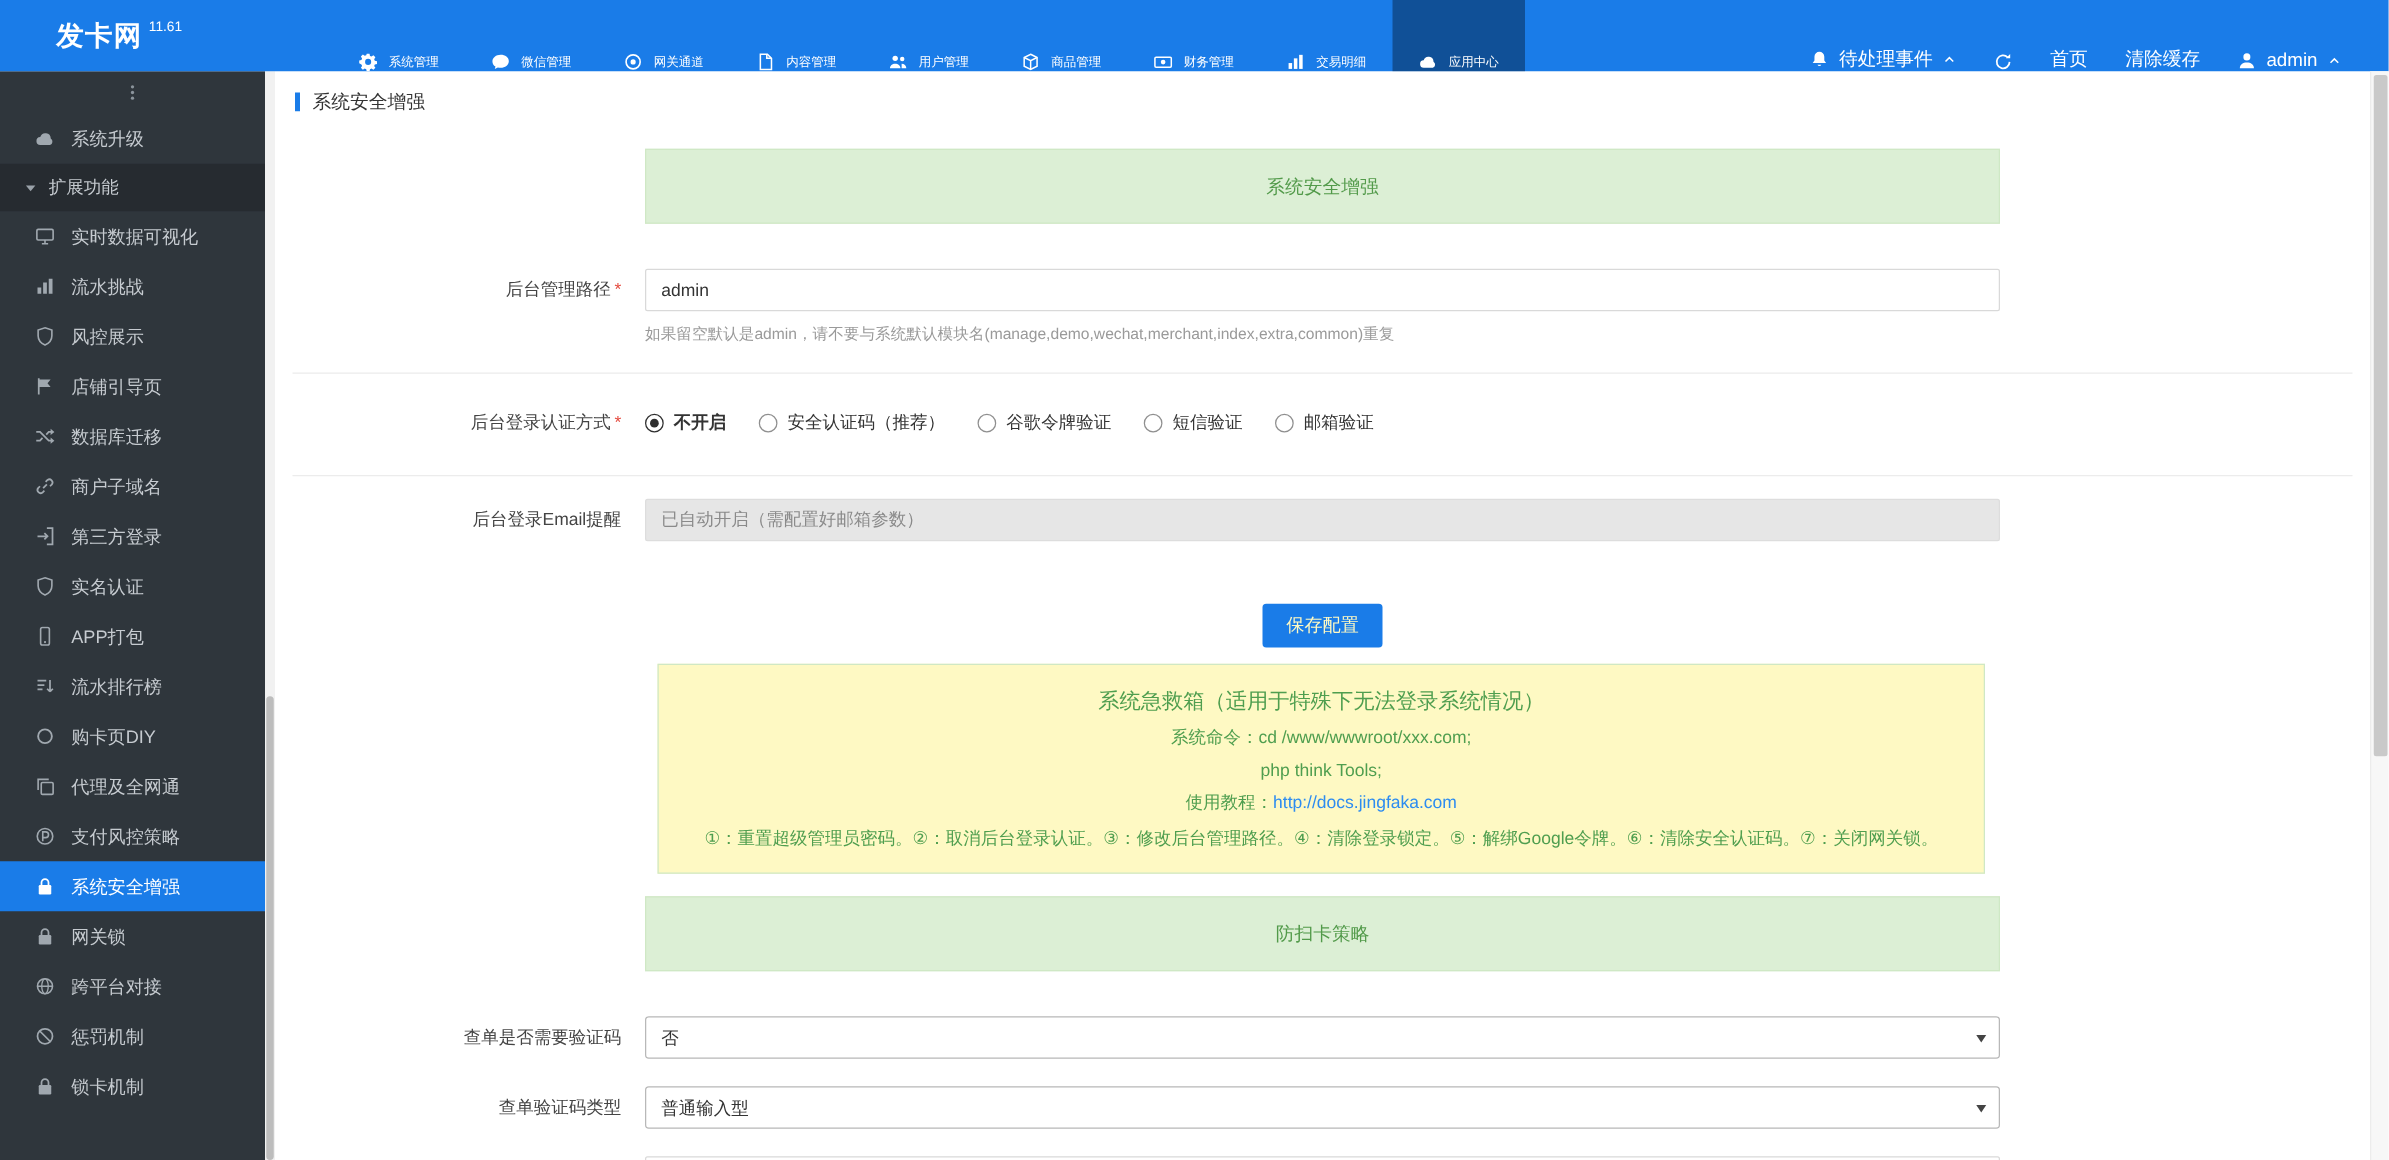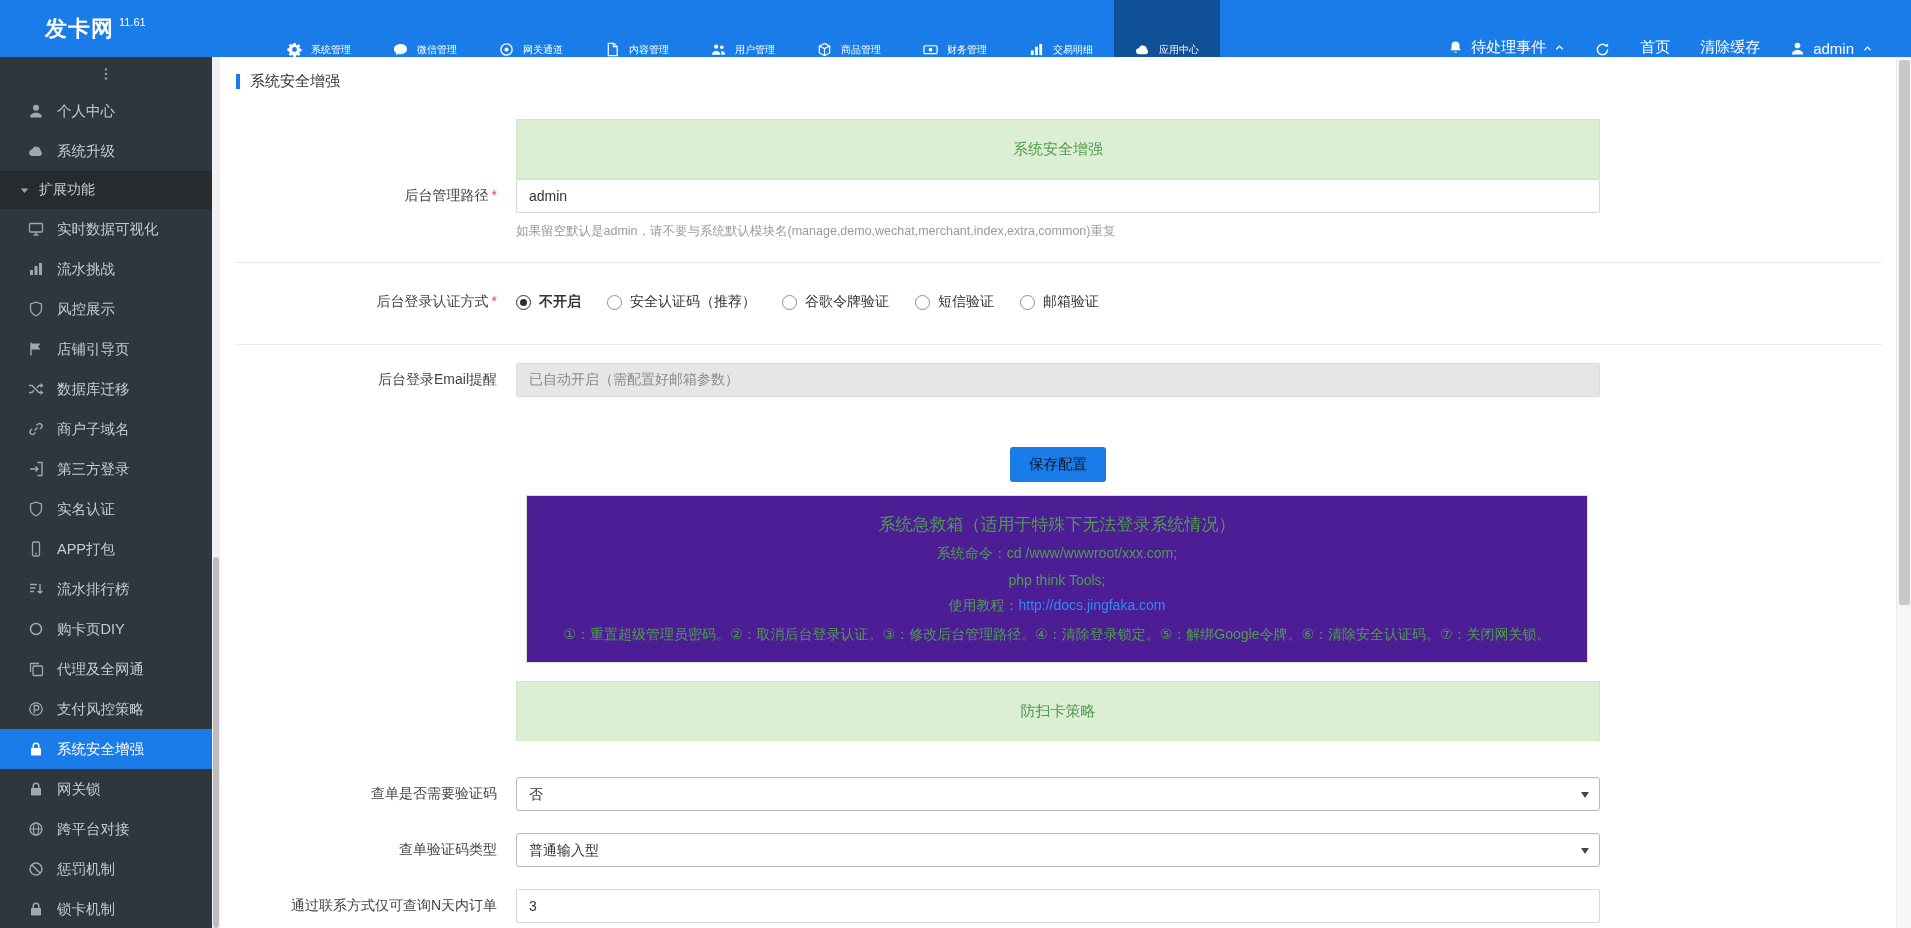--- a/index.html
+++ b/index.html
@@ -54,22 +54,22 @@
 .row-radios{margin-top:19px;height:40px}
 .radio-group{display:flex;align-items:center;gap:26px}
 .radio{display:flex;align-items:center;gap:8px;font-size:14px;color:#333;cursor:pointer;white-space:nowrap}
 .radio .circle{width:15px;height:15px;border:1px solid #8f8f8f;border-radius:50%;position:relative;background:#fff;flex:none}
 .radio.checked .circle{border-color:#2f2f2f}
 .radio.checked .circle::after{content:'';position:absolute;left:3px;top:3px;right:3px;bottom:3px;background:#2f2f2f;border-radius:50%}
 .radio.checked .radio-label{font-weight:700}
 .row-email{margin-top:18px}
 .row-save{margin-top:50px}
 .row-save .form-field{display:flex;justify-content:center}
-.btn-primary{background:#1a7ce8;color:#0f172a;border:none;border-radius:3px;height:35px;padding:0 19px;font-size:14.5px;cursor:pointer;font-family:"Liberation Sans","DejaVu Sans",sans-serif}
-.rescue-box{margin:13px 0 0 306px;width:1062px;background:#4c1d95;border:1px solid #cfe8c5;text-align:center;padding:17px 10px 18px;color:#4f9e4f}
+.btn-primary{background:#1a7ce8;color:#fef9c3;border:none;border-radius:3px;height:35px;padding:0 19px;font-size:14.5px;cursor:pointer;font-family:"Liberation Sans","DejaVu Sans",sans-serif}
+.rescue-box{margin:13px 0 0 306px;width:1062px;background:#fef9c3;border:1px solid #cfe8c5;text-align:center;padding:17px 10px 18px;color:#4f9e4f}
 .rescue-title{font-size:17px;margin-bottom:4px}
 .rescue-line{font-size:14px;margin-top:9px}
 .rescue-link{color:#2d8cf0;text-decoration:none;cursor:pointer}
 .rescue-steps{font-size:14px;margin-top:11px}
 .row-select1{margin-top:36px}
 .row-select2{margin-top:22px}
 .row-last{margin-top:22px}
 .select{width:100%;height:34px;border:1px solid #b8b8b8;border-radius:3px;background:#fff;position:relative;cursor:pointer}
 .select .val{line-height:32px;padding-left:12px;font-size:14px;color:#333}
 .select .arrow{position:absolute;right:10px;top:14px;width:0;height:0;border-left:4.5px solid transparent;border-right:4.5px solid transparent;border-top:6px solid #444}
@@ -221,29 +221,20 @@
         <svg viewBox="0 0 16 16">
           <circle cx="8" cy="2.8" r="1.5" fill="currentColor"></circle>
           <circle cx="8" cy="8" r="1.5" fill="currentColor"></circle>
           <circle cx="8" cy="13.2" r="1.5" fill="currentColor"></circle>
         </svg>
       </span>
     </div>
     <div class="side-item">
       <span class="icon ">
         <svg viewBox="0 0 16 16">
-          <circle cx="8" cy="4.8" r="3" fill="currentColor"></circle>
-          <path fill="currentColor" d="M2 14.5c0-3.2 2.7-4.8 6-4.8s6 1.6 6 4.8z"></path>
-        </svg>
-      </span>
-      <span>个人中心</span>
-    </div>
-    <div class="side-item">
-      <span class="icon ">
-        <svg viewBox="0 0 16 16">
           <path fill="currentColor" d="M4.5 13a3.2 3.2 0 0 1-.3-6.4A4.3 4.3 0 0 1 12.6 7.8 2.9 2.9 0 0 1 12 13z"></path>
         </svg>
       </span>
       <span>系统升级</span>
     </div>
     <div class="side-section">
       <span class="icon ">
         <svg viewBox="0 0 16 16">
           <path fill="currentColor" d="M2.5 5h11L8 11.5z"></path>
         </svg>
@@ -416,21 +407,21 @@
   </div>
 
 <main class="content">
   <div class="page-title-row">
     <span class="accent-bar"></span>
     <h1 class="page-title">系统安全增强</h1>
   </div>
 
   <div class="banner banner1">系统安全增强</div>
 
-  <div class="form-row" style="">
+  <div class="form-row" style="margin-top:36px">
     <div class="form-label"><span>后台管理路径</span><span class="req">*</span></div>
     <div class="form-field">
       <input class="text-input" type="text" value="admin" style="">
     </div>
   </div>
   <div class="form-help">如果留空默认是admin，请不要与系统默认模块名(manage,demo,wechat,merchant,index,extra,common)重复</div>
 
   <div class="divider"></div>
 
   <div class="form-row row-radios">

